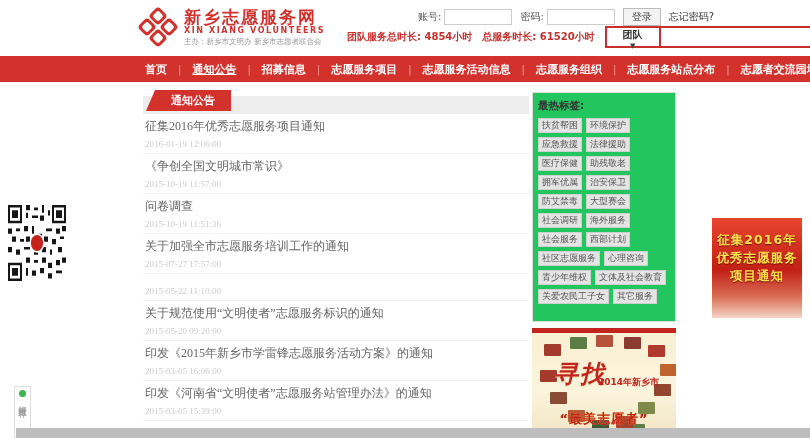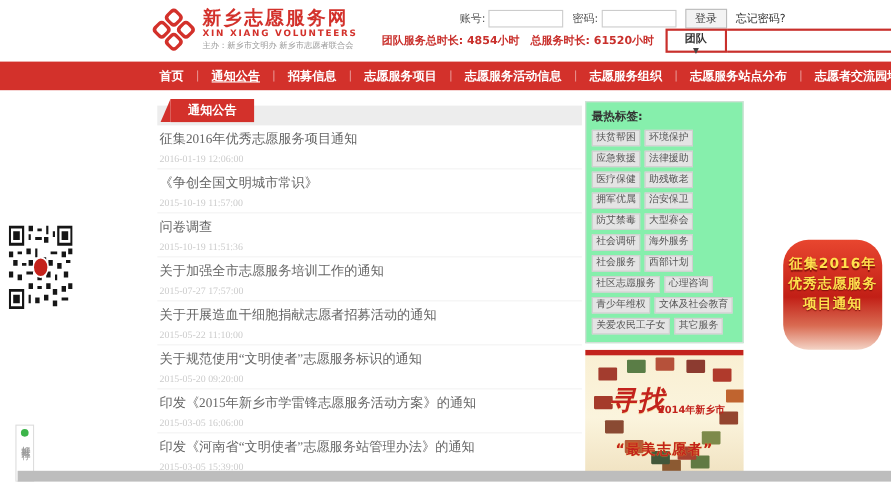--- a/index.html
+++ b/index.html
@@ -39,21 +39,21 @@
   .ribbon{position:absolute;left:12px;top:-6px;background:#d3312b;color:#fff;font-size:11px;font-weight:bold;
     padding:5px 16px;line-height:11px;}
   .ribbon::before{content:"";position:absolute;left:-9px;top:0;width:0;height:0;
     border-bottom:21px solid #d3312b;border-left:9px solid transparent;}
   .notice-list{list-style:none;margin:0;padding:0;}
   .notice-item{padding:6px 2px 4px;border-bottom:1px solid #f2f2f2;font-family:Liberation Serif, serif;}
   .n-title{font-size:12px;color:#666;line-height:13px;cursor:pointer;}
   .n-date{font-size:9px;color:#ccc;line-height:9px;margin-top:7px;}
   
   .sidebar{position:absolute;left:532px;top:92px;width:144px;}
-  .tags-box{border:1px solid #ddd;padding:6px 5px 7px;box-sizing:border-box;background:#86efac;}
+  .tags-box{border:1px solid #ddd;padding:6px 5px 17px;box-sizing:border-box;background:#22c55e;}
   .tags-title{font-size:10.5px;font-weight:bold;color:#333;margin-bottom:5px;}
   .tags-wrap{display:flex;flex-wrap:wrap;gap:4px 4px;}
   .tag{background:#e4e4e4;border:1px solid #cfcfcf;color:#555;font-size:9px;line-height:11px;
     padding:1px 3px;white-space:nowrap;cursor:pointer;}
   
   .banner{position:relative;width:144px;height:112px;margin-top:6px;overflow:hidden;cursor:pointer;
     background:linear-gradient(180deg,#f9efd2 0%,#fbf4dd 55%,#f1e3c2 100%);}
   .banner::before{content:"";position:absolute;left:0;top:0;width:144px;height:5px;background:#c3231d;}
   .photo{position:absolute;left:12px;top:16px;width:17px;height:12px;background:#a33c2e;border-radius:1px;
     box-shadow:
@@ -68,21 +68,21 @@
   .banner-main{position:absolute;left:0;top:82px;width:144px;text-align:center;font-size:13px;font-weight:bold;
     color:#c3231d;text-shadow:0 0 1px #e7b93c;z-index:2;letter-spacing:1px;}
   
   .qr{position:absolute;left:8px;top:205px;width:58px;height:76px;}
   .left-widget{position:absolute;left:14px;top:386px;width:17px;height:52px;background:#fff;border:1px solid #ddd;
     display:flex;flex-direction:column;align-items:center;padding-top:3px;box-sizing:border-box;cursor:pointer;}
   .green-dot{width:7px;height:7px;border-radius:50%;background:#3cb54a;margin-bottom:2px;}
   .left-widget-text{writing-mode:vertical-rl;text-orientation:upright;font-size:8.5px;color:#999;letter-spacing:1px;line-height:9px;}
   .promo{position:absolute;left:712px;top:218px;width:90px;height:100px;cursor:pointer;text-align:center;
     background:linear-gradient(180deg,#e8462f 0%,#c21f16 52%,#d96b52 78%,#f4d4c6 100%);
-    padding-top:13px;box-sizing:border-box;border-radius:23px;}
+    padding-top:13px;box-sizing:border-box;}
   .promo div{font-size:12.5px;font-weight:bold;color:#ffe14d;line-height:18px;text-shadow:0 1px 1px #7a0f08;letter-spacing:1px;}
   .bottom-bar{position:absolute;left:16px;top:428px;width:794px;height:10px;background:#bdbdbd;cursor:pointer;}
 </style>
 </head>
 <body>
 
 <div class="header">
   <div class="logo-area">
     <svg class="logo-icon" viewBox="0 0 40 40">
       <g fill="#d3312b">
@@ -159,21 +159,20 @@
     </li>
     <li class="notice-item">
       <div class="n-title">问卷调查</div>
       <div class="n-date">2015-10-19 11:51:36</div>
     </li>
     <li class="notice-item">
       <div class="n-title">关于加强全市志愿服务培训工作的通知</div>
       <div class="n-date">2015-07-27 17:57:00</div>
     </li>
     <li class="notice-item">
-      <div class="n-title">关于开展造血干细胞捐献志愿者招募活动的通知</div>
       <div class="n-date">2015-05-22 11:10:00</div>
     </li>
     <li class="notice-item">
       <div class="n-title">关于规范使用“文明使者”志愿服务标识的通知</div>
       <div class="n-date">2015-05-20 09:20:00</div>
     </li>
     <li class="notice-item">
       <div class="n-title">印发《2015年新乡市学雷锋志愿服务活动方案》的通知</div>
       <div class="n-date">2015-03-05 16:06:00</div>
     </li>

